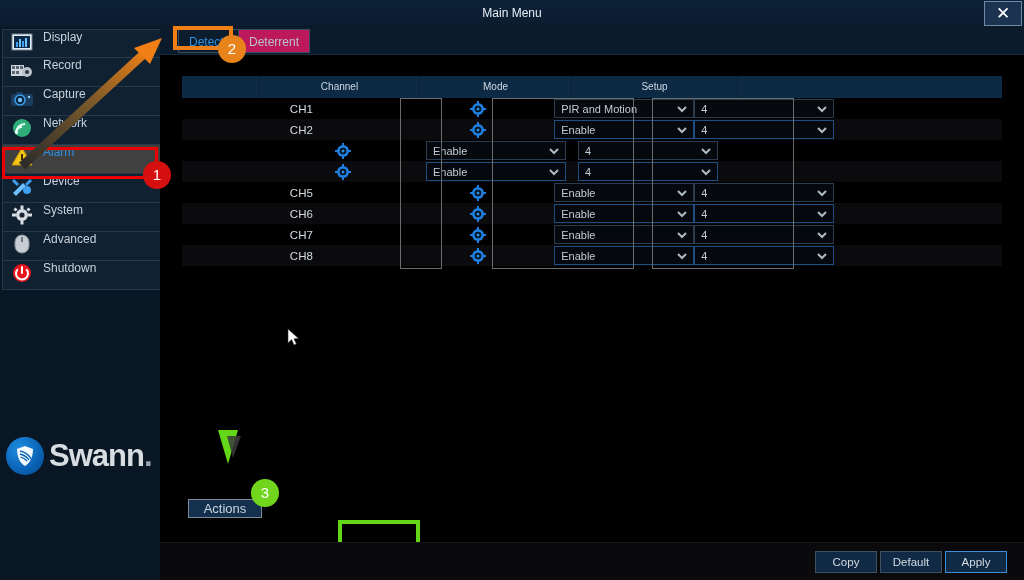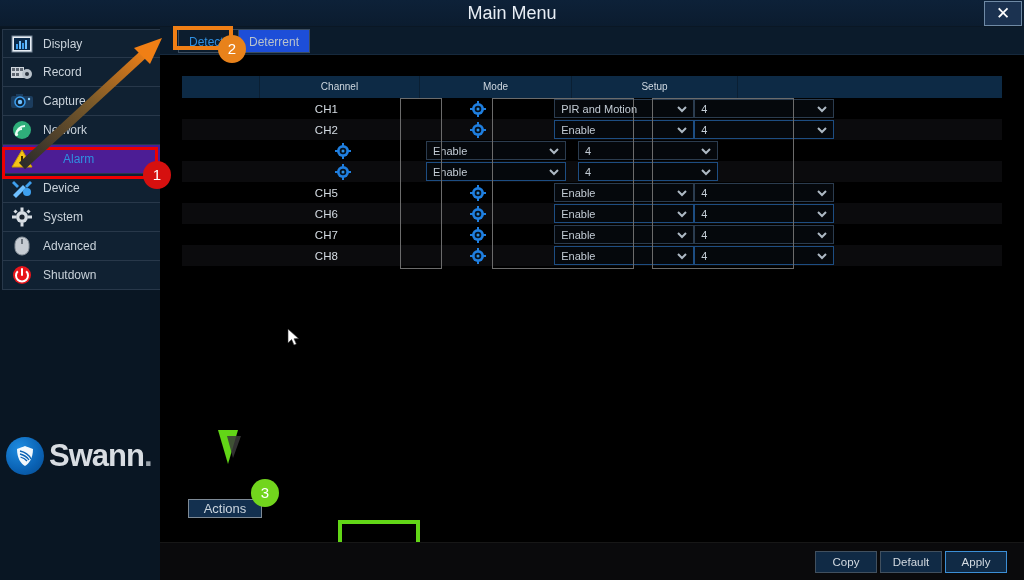--- a/index.html
+++ b/index.html
@@ -13,54 +13,54 @@
 
   
   .titlebar {
     position: absolute; left: 0; top: 0; width: 1024px; height: 27px;
     background: linear-gradient(180deg,#0d2138 0%, #0b1c2f 100%);
     border-bottom: 1px solid #0a1724;
   }
   .titlebar .title {
     position: absolute; left: 0; top: 0; width: 1024px; height: 27px;
     line-height: 27px; text-align: center;
-    color: #e8eef5; font-size: 18px;
+    color: #e8eef5; font-size: 12px;
   }
   .closebtn {
     position: absolute; right: 2px; top: 1px; width: 38px; height: 25px;
     background: #1b3250; border: 1px solid #6f8aa5;
     color: #ffffff; font-size: 17px; line-height: 23px; text-align: center;
     cursor: pointer;
   }
 
   
   .sidebar {
     position: absolute; left: 0; top: 27px; width: 160px; height: 553px;
     background: #091623;
   }
   .menu { position: absolute; left: 2px; top: 2px; width: 156px; }
   .menu-item {
     position: relative; height: 29px; width: 159px;
     border: 1px solid #28384a;
     border-top: none;
     background: #102132;
-    display: flex; align-items: center;
+    display: flex; align-items: flex-start;
     cursor: pointer;
   }
   .menu-item:first-child { border-top: 1px solid #28384a; }
   .menu-item .mi-icon {
     width: 30px; height: 24px; margin-left: 4px;
     display: flex; align-items: center; justify-content: center;
     flex: 0 0 30px;
   }
   .menu-item .mi-label {
     color: #c9d2da; font-size: 12px; margin-left: 6px;
   }
   .menu-item.active .mi-label { color: #2f8fe0; }
-  .menu-item.active { background: #4c1d95; gap: 20px; }
+  .menu-item.active { background: #404040; }
 
   svg { display: block; }
 
   
   .logo {
     position: absolute; left: 6px; top: 405px; width: 150px; height: 48px;
     display: flex; align-items: center;
   }
   .logo-mark {
     width: 38px; height: 38px; border-radius: 50%;
@@ -83,21 +83,21 @@
 
   
   .tabstrip {
     position: absolute; left: 0; top: 0; width: 864px; height: 28px;
     background: #0b1b2b; border-bottom: 1px solid #16293d;
   }
   .tab {
     position: absolute; top: 2px; height: 24px; line-height: 24px;
     padding: 0 10px; font-size: 12px;
     border: 1px solid #3b4c5e; color: #b9c3cc; cursor: pointer;
-    background: #1d4ed8;
+    background: #be185d;
   }
   .tab.active { color: #2f8fe0; background: #0c1d2e; }
   #tab-detection { left: 18px; }
   #tab-deterrent { left: 78px; }
 
   
   .table { position: absolute; left: 22px; top: 49px; width: 820px; }
   .thead {
     display: flex; height: 22px; background: #0d2a45;
   }
@@ -117,21 +117,21 @@
   .trow { display: flex; height: 21px; align-items: center; background: #000000; }
   .trow.alt { background: #0b0b0d; }
   .cell { height: 21px; display: flex; align-items: center; }
   .cell.c0 { width: 78px; }
   .cell.c1 { width: 160px; }
   .cell.c2 { width: 166px; justify-content: center; }
   .cell.c3 { width: 152px; }
   .cell.c4 { width: 152px; }
   .cell.c5 { width: 182px; }
 
-  .ch-label { color: #d4dbe2; font-size: 11.5px; margin-left: 61px; }
+  .ch-label { color: #d4dbe2; font-size: 11.5px; margin-left: 36px; }
 
   .gear-btn {
     width: 18px; height: 18px; border-radius: 50%;
     display: flex; align-items: center; justify-content: center;
     cursor: pointer;
   }
 
   .select {
     width: 140px; height: 19px; background: #05080c;
     border: 1px solid #2b3c4f;

